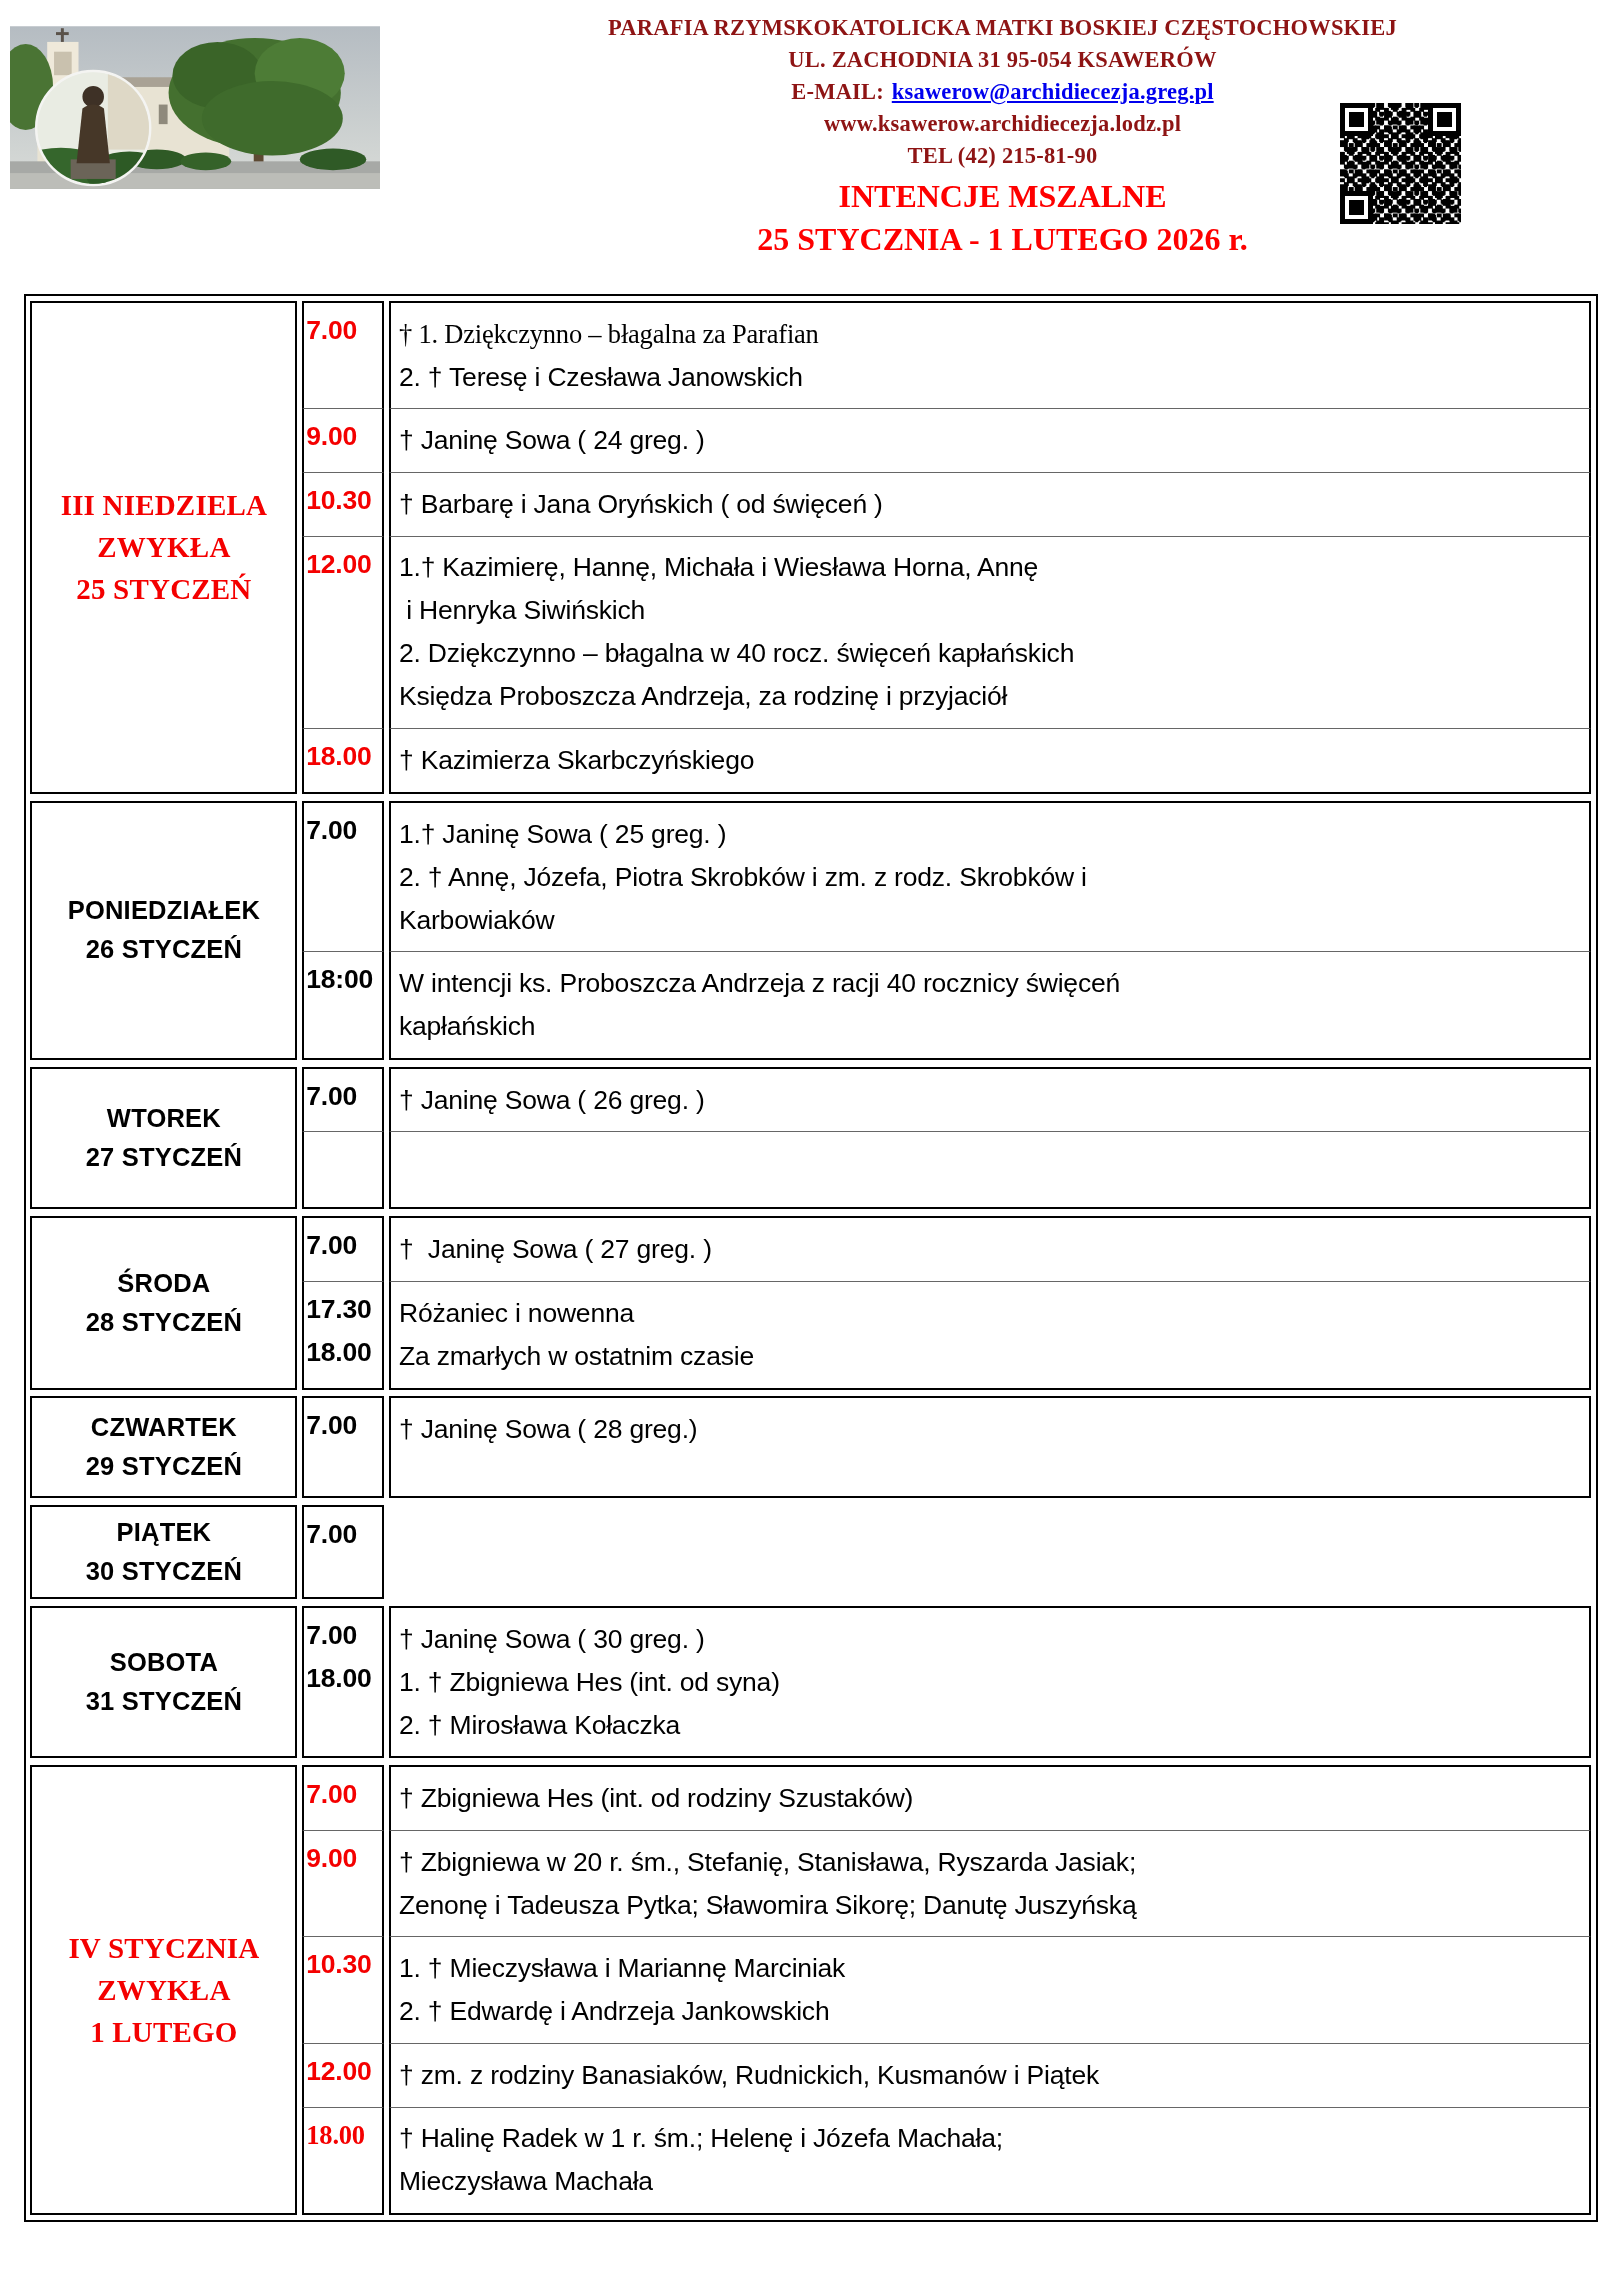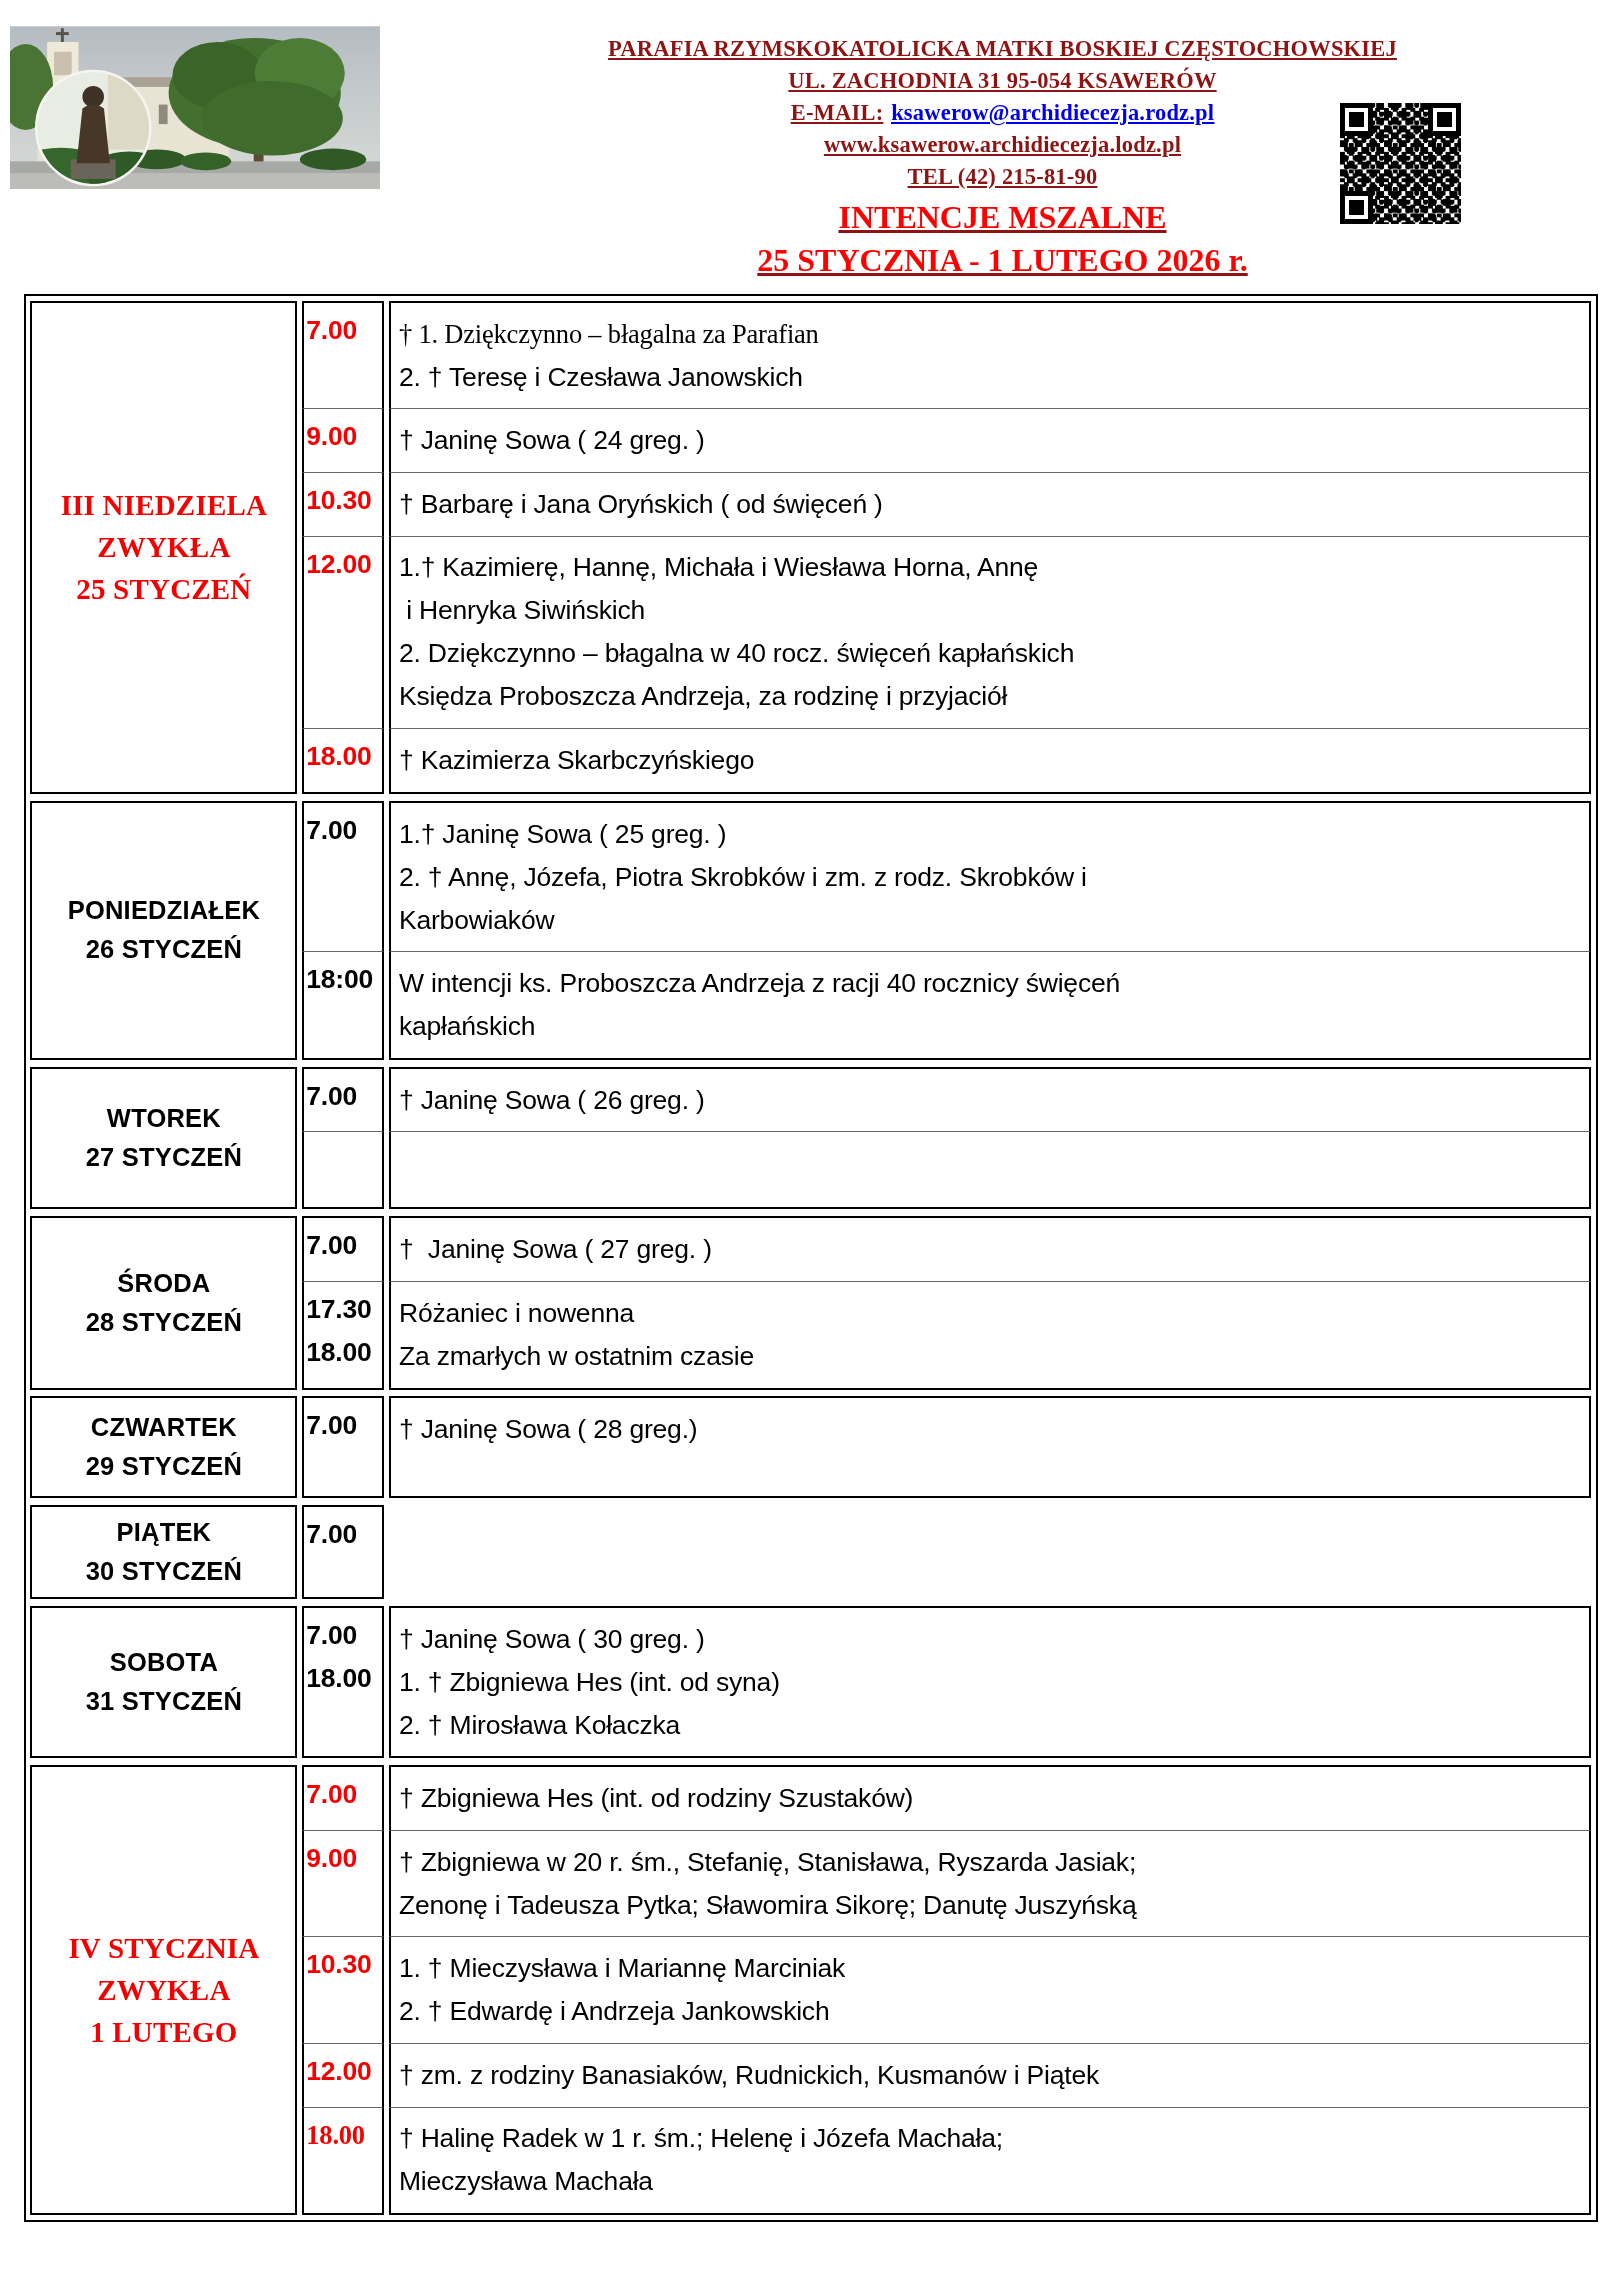--- a/index.html
+++ b/index.html
@@ -1,22 +1,22 @@
 <!DOCTYPE html>
 <html lang="pl"><head>
 <meta charset="utf-8">
 <style>
   html,body{margin:0;padding:0;background:#fff;}
   body{width:1621px;min-height:2293px;font-family:"Liberation Sans",sans-serif;color:#000;position:relative;}
 
   
   .header{position:relative;height:294px;}
   .photo{position:absolute;left:9.8px;top:25.5px;width:370px;height:163px;overflow:hidden;}
-  .hdr-text{position:absolute;left:390px;top:33px;width:1225px;text-align:center;
-            font-family:"Liberation Serif",serif;font-weight:bold;color:#8e1414;text-decoration:underline;}
+  .hdr-text{position:absolute;left:390px;top:12px;width:1225px;text-align:center;
+            font-family:"Liberation Serif",serif;font-weight:bold;color:#8e1414;}
   .h-line{font-size:22.5px;line-height:32px;letter-spacing:0.2px;}
   .email-link{color:#0000ee;text-decoration:underline;cursor:pointer;}
   .email-label{margin-right:7.8px;}
   .h-title{font-size:32px;line-height:45px;color:#fe0000;margin-top:2px;}
   .h-date{font-size:32px;line-height:41px;color:#fe0000;}
 
   
   .qr{position:absolute;right:155px;top:98px;width:131px;height:131px;background:#fff;padding:4.9px;box-sizing:border-box;}
   .qr-pattern{position:relative;width:100%;height:100%;
     background:
@@ -103,21 +103,21 @@
         <circle cx="85" cy="72" r="11" fill="#3e3126"></circle>
         <path d="M68,140 L74,84 Q85,76 96,84 L102,140 Z" fill="#463728"></path>
       </g>
     </svg>
   </div>
 
   <div class="hdr-text">
     <div class="h-line">PARAFIA RZYMSKOKATOLICKA MATKI BOSKIEJ CZĘSTOCHOWSKIEJ</div>
     <div class="h-line">UL. ZACHODNIA 31 95-054 KSAWERÓW</div>
     <div class="h-line">
-      <span class="email-label">E-MAIL:</span><a class="email-link">ksawerow@archidiecezja.rodz.pl</a>
+      <span class="email-label">E-MAIL:</span><a class="email-link">ksawerow@archidiecezja.greg.pl</a>
     </div>
     <div class="h-line">www.ksawerow.archidiecezja.lodz.pl</div>
     <div class="h-line">TEL (42) 215-81-90</div>
     <div class="h-title">INTENCJE MSZALNE</div>
     <div class="h-date">25 STYCZNIA - 1 LUTEGO 2026 r.</div>
   </div>
 
   <div class="qr">
     <div class="qr-pattern">
       <div class="qr-f tl"></div>

